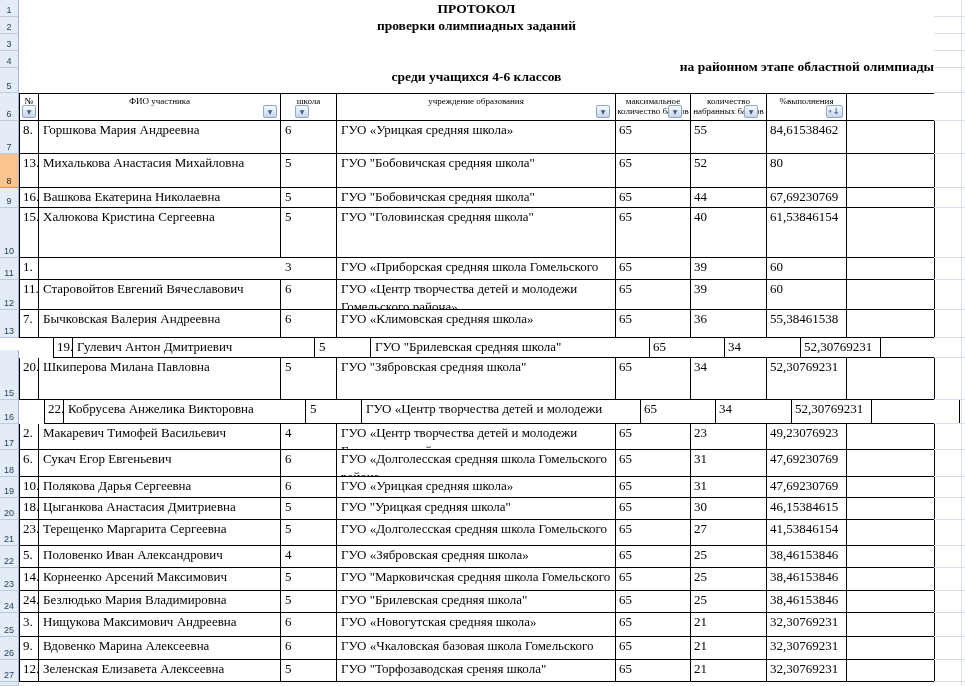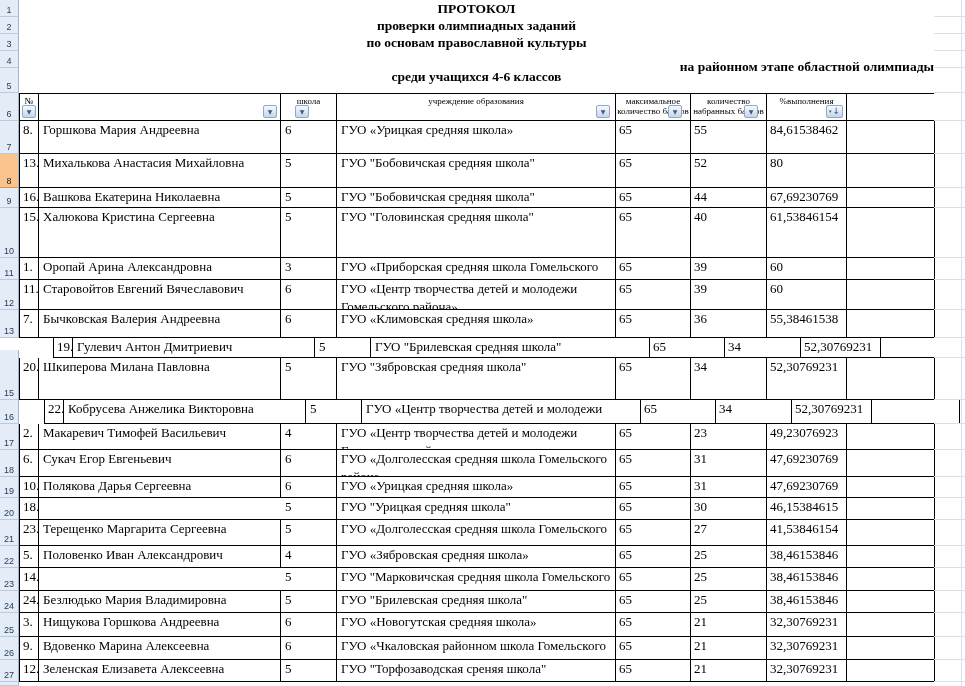--- a/index.html
+++ b/index.html
@@ -64,32 +64,32 @@
   .hline{position:absolute;height:1px;background:var(--grid);}
   .vline{position:absolute;width:1px;background:var(--grid);}
 </style>
 </head>
 <body>
 
 <div id="sheet">
 
   <div class="title t1">ПРОТОКОЛ</div>
   <div class="title t2">проверки олимпиадных заданий</div>
-  <div class="title t3">по основам православной культуры</div>
   <div class="title t4">на районном этапе областной олимпиады</div>
   <div class="title t5">среди учащихся 4-6 классов</div>
 
   <div id="hdr">
     <div class="hc h-no">
       <div class="hlabel u">№</div>
       <div class="fbtn b-no">
           <span class="tri">▼</span>
         </div>
     </div>
     <div class="hc h-fio">
+      <div class="hlabel">ФИО участника</div>
       <div class="fbtn b-fio">
           <span class="tri">▼</span>
         </div>
     </div>
     <div class="hc h-class">
       <div class="hlabel">школа</div>
       <div class="fbtn b-class">
           <span class="tri">▼</span>
         </div>
     </div>
@@ -162,21 +162,20 @@
         <div class="c c-fio">Халюкова Кристина Сергеевна</div>
         <div class="c c-class">5</div>
         <div class="c c-school">ГУО "Головинская средняя школа"</div>
         <div class="c c-max">65</div>
         <div class="c c-got">40</div>
         <div class="c c-pct">61,53846154</div>
         <div class="c c-place"></div>
       </div>
       <div class="row" style="top: 258px; height: 22px;">
         <div class="c c-no">1.</div>
-        <div class="c c-fio">Оропай Арина Александровна</div>
         <div class="c c-class">3</div>
         <div class="c c-school">ГУО «Приборская средняя школа Гомельского</div>
         <div class="c c-max">65</div>
         <div class="c c-got">39</div>
         <div class="c c-pct">60</div>
         <div class="c c-place"></div>
       </div>
       <div class="row" style="top: 280px; height: 30px;">
         <div class="c c-no">11.</div>
         <div class="c c-fio">Старовойтов Евгений Вячеславович</div>
@@ -252,20 +251,21 @@
         <div class="c c-fio">Полякова Дарья Сергеевна</div>
         <div class="c c-class">6</div>
         <div class="c c-school">ГУО «Урицкая средняя школа»</div>
         <div class="c c-max">65</div>
         <div class="c c-got">31</div>
         <div class="c c-pct">47,69230769</div>
         <div class="c c-place"></div>
       </div>
       <div class="row" style="top: 498px; height: 22px;">
         <div class="c c-no">18.</div>
+        <div class="c c-fio">Цыганкова Анастасия Дмитриевна</div>
         <div class="c c-class">5</div>
         <div class="c c-school">ГУО "Урицкая средняя школа"</div>
         <div class="c c-max">65</div>
         <div class="c c-got">30</div>
         <div class="c c-pct">46,15384615</div>
         <div class="c c-place"></div>
       </div>
       <div class="row" style="top: 520px; height: 26px;">
         <div class="c c-no">23.</div>
         <div class="c c-fio">Терещенко Маргарита Сергеевна</div>
@@ -281,52 +281,53 @@
         <div class="c c-fio">Половенко Иван Александрович</div>
         <div class="c c-class">4</div>
         <div class="c c-school">ГУО «Зябровская средняя школа»</div>
         <div class="c c-max">65</div>
         <div class="c c-got">25</div>
         <div class="c c-pct">38,46153846</div>
         <div class="c c-place"></div>
       </div>
       <div class="row" style="top: 568px; height: 23px;">
         <div class="c c-no">14.</div>
+        <div class="c c-fio">Корнеенко Арсений Максимович</div>
         <div class="c c-class">5</div>
         <div class="c c-school">ГУО "Марковичская средняя школа Гомельского</div>
         <div class="c c-max">65</div>
         <div class="c c-got">25</div>
         <div class="c c-pct">38,46153846</div>
         <div class="c c-place"></div>
       </div>
       <div class="row" style="top: 591px; height: 22px;">
         <div class="c c-no">24.</div>
         <div class="c c-fio">Безлюдько Мария Владимировна</div>
         <div class="c c-class">5</div>
         <div class="c c-school">ГУО "Брилевская средняя школа"</div>
         <div class="c c-max">65</div>
         <div class="c c-got">25</div>
         <div class="c c-pct">38,46153846</div>
         <div class="c c-place"></div>
       </div>
       <div class="row" style="top: 613px; height: 24px;">
         <div class="c c-no">3.</div>
-        <div class="c c-fio">Нищукова Горшкова Андреевна</div>
+        <div class="c c-fio">Нищукова Максимович Андреевна</div>
         <div class="c c-class">6</div>
         <div class="c c-school">ГУО «Новогутская средняя школа»</div>
         <div class="c c-max">65</div>
         <div class="c c-got">21</div>
         <div class="c c-pct">32,30769231</div>
         <div class="c c-place"></div>
       </div>
       <div class="row" style="top: 637px; height: 23px;">
         <div class="c c-no">9.</div>
         <div class="c c-fio">Вдовенко Марина Алексеевна</div>
         <div class="c c-class">6</div>
-        <div class="c c-school">ГУО «Чкаловская районном школа Гомельского</div>
+        <div class="c c-school">ГУО «Чкаловская базовая школа Гомельского</div>
         <div class="c c-max">65</div>
         <div class="c c-got">21</div>
         <div class="c c-pct">32,30769231</div>
         <div class="c c-place"></div>
       </div>
       <div class="row" style="top: 660px; height: 22px;">
         <div class="c c-no">12.</div>
         <div class="c c-fio">Зеленская Елизавета Алексеевна</div>
         <div class="c c-class">5</div>
         <div class="c c-school">ГУО "Торфозаводская среняя школа"</div>

